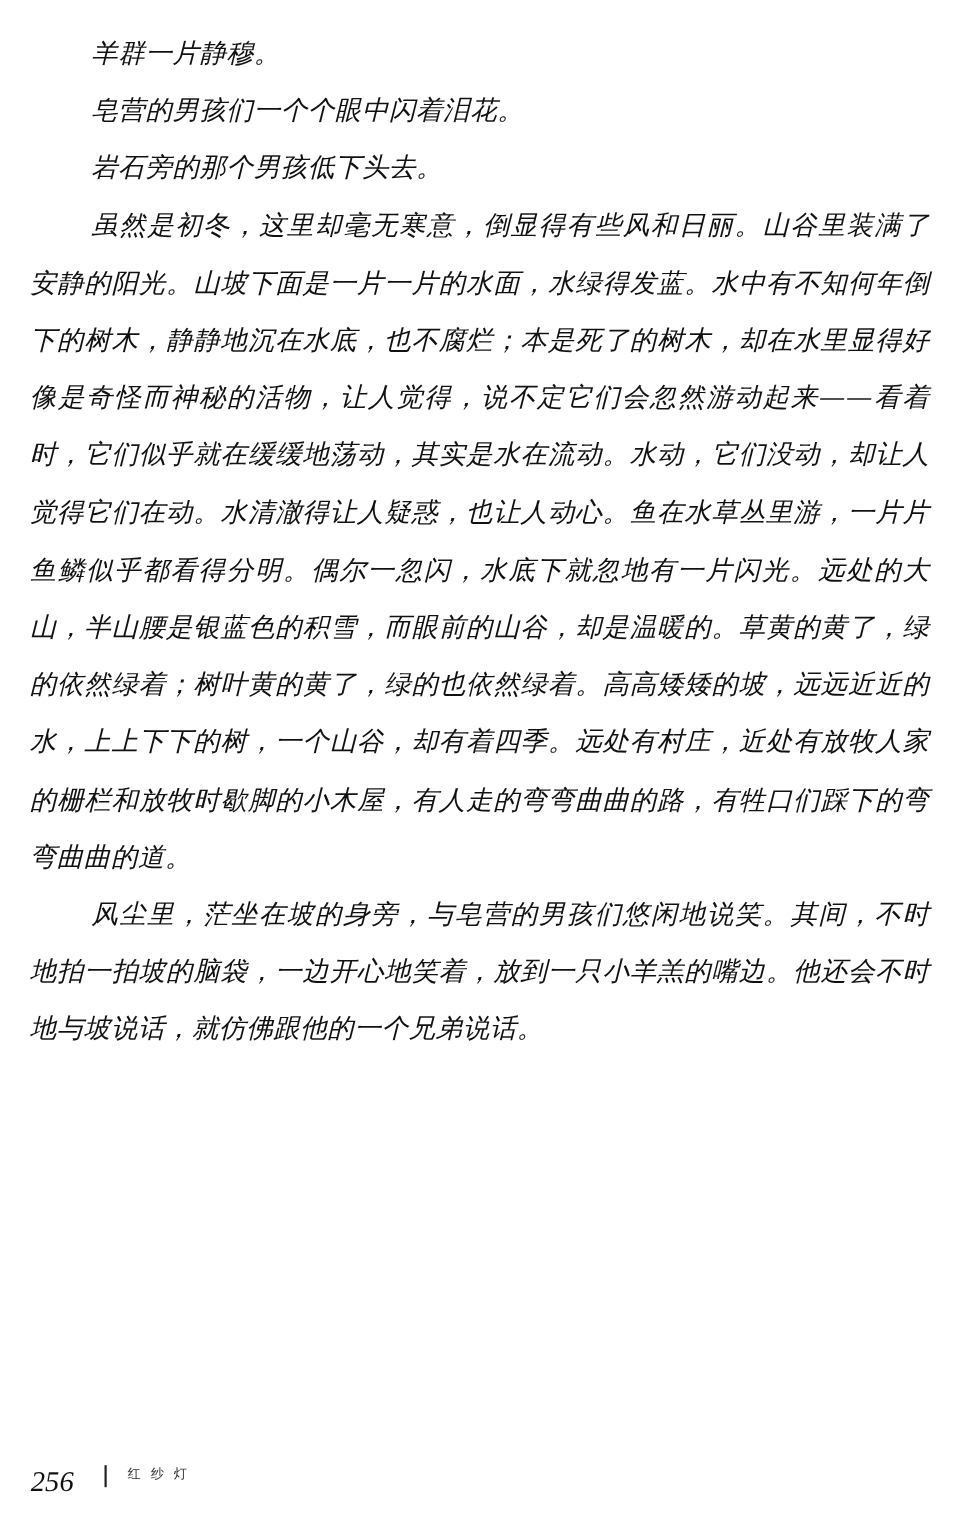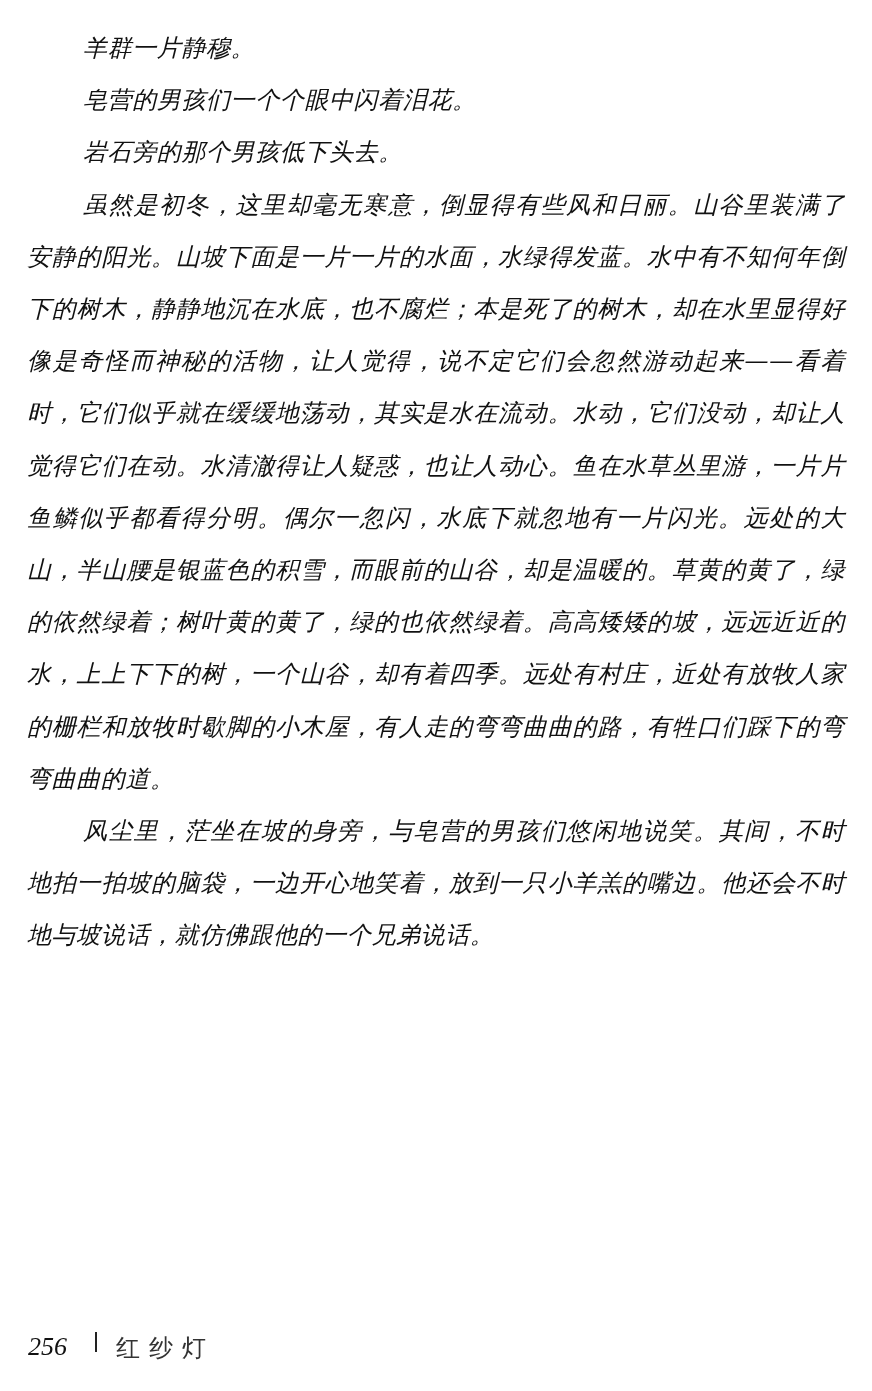--- a/index.html
+++ b/index.html
@@ -46,21 +46,21 @@
       color: #111;
     }
     .footer-divider {
       display: inline-block;
       width: 2px;
       height: 20px;
       background: #222;
       margin: 0 19px 0 28px;
     }
     .book-title {
-      font-size: 24px;
+      font-size: 12px;
       letter-spacing: 9px;
       color: #333;
     }
   </style>
 </head>
 <body>
 
 <div class="page-body">
   <p class="para">羊群一片静穆。</p>
   <p class="para">皂营的男孩们一个个眼中闪着泪花。</p>

